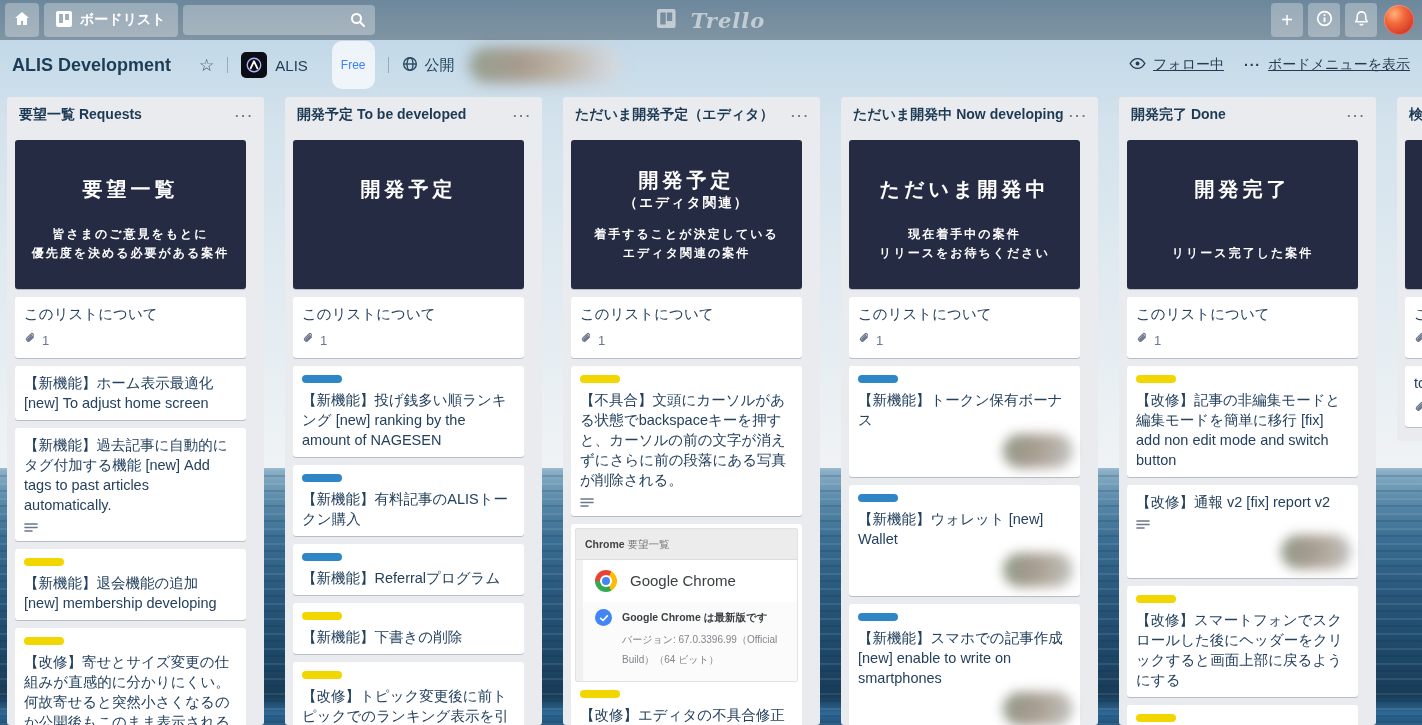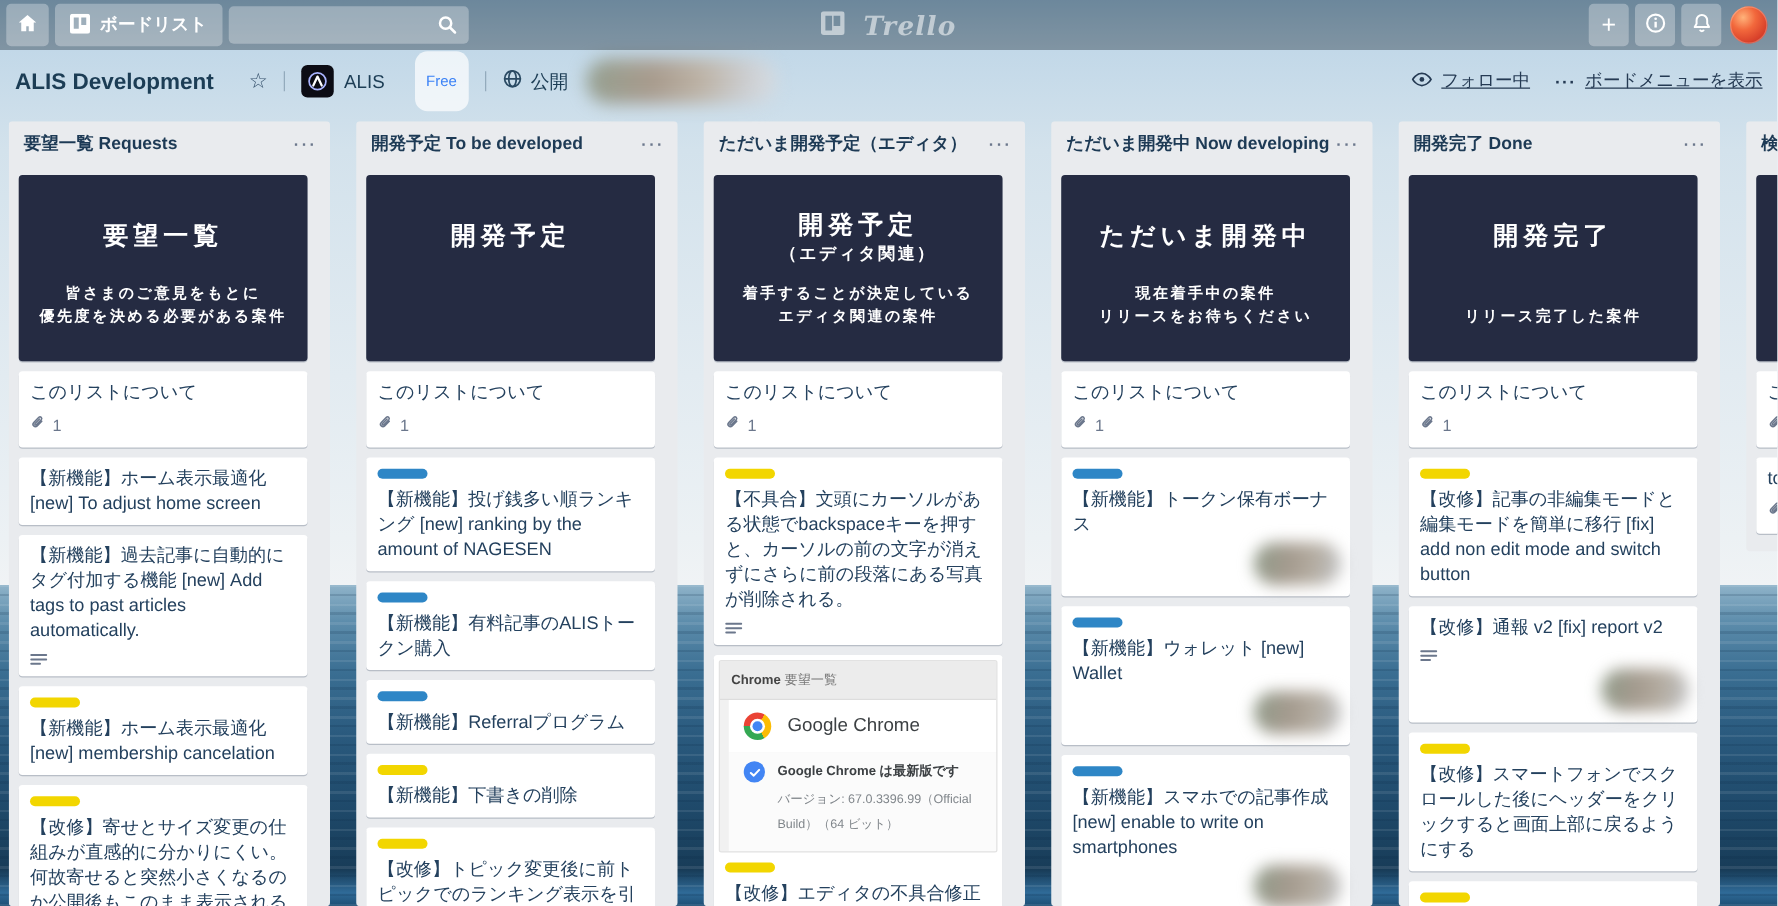--- a/index.html
+++ b/index.html
@@ -225,21 +225,21 @@
             <svg width="14" height="12" viewBox="0 0 14 12" stroke="#6b778c" stroke-width="1.6" stroke-linecap="round">
               <line x1="1" y1="2" x2="13" y2="2"></line>
               <line x1="1" y1="5.5" x2="13" y2="5.5"></line>
               <line x1="1" y1="9" x2="8" y2="9"></line>
             </svg>
           </span>
         </div>
       </article>
       <article class="card">
         <div class="label yellow"></div>
-        <div class="card-title">【新機能】ホーム表示最適化 [new] membership cancelation</div>
+        <div class="card-title">【新機能】退会機能の追加 [new] membership developing</div>
       </article>
       <article class="card">
         <div class="label yellow"></div>
         <div class="card-title">【改修】寄せとサイズ変更の仕組みが直感的に分かりにくい。何故寄せると突然小さくなるの か公開後もこのまま表示されるのか</div>
       </article>
     </section>
     <section class="list">
       <div class="list-h">
         <span class="list-title">開発予定 To be developed</span>
         <span class="list-dots">···</span>

